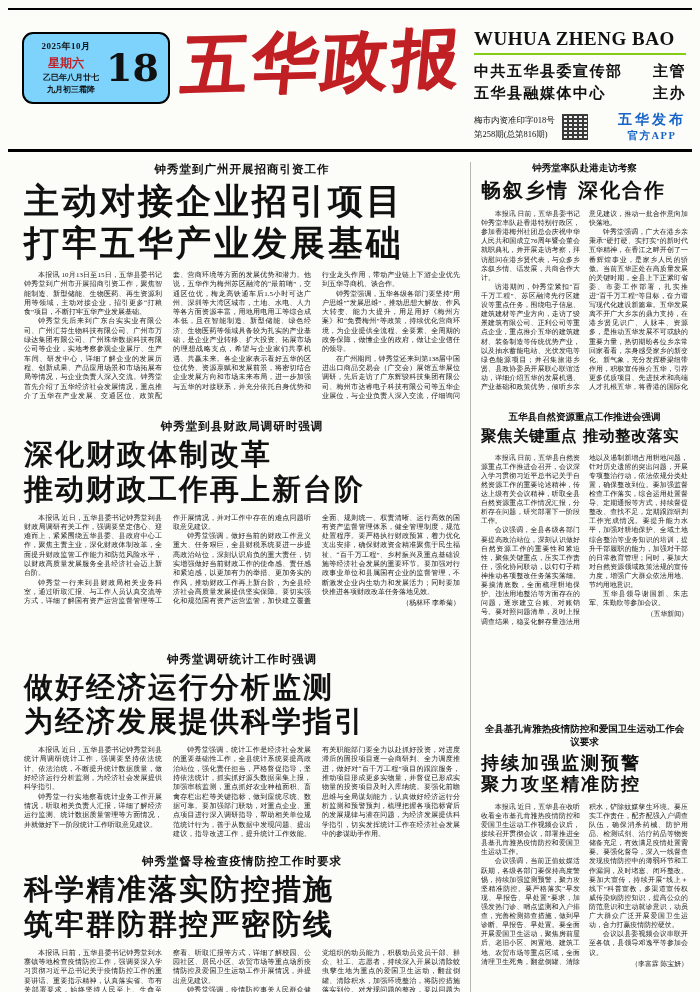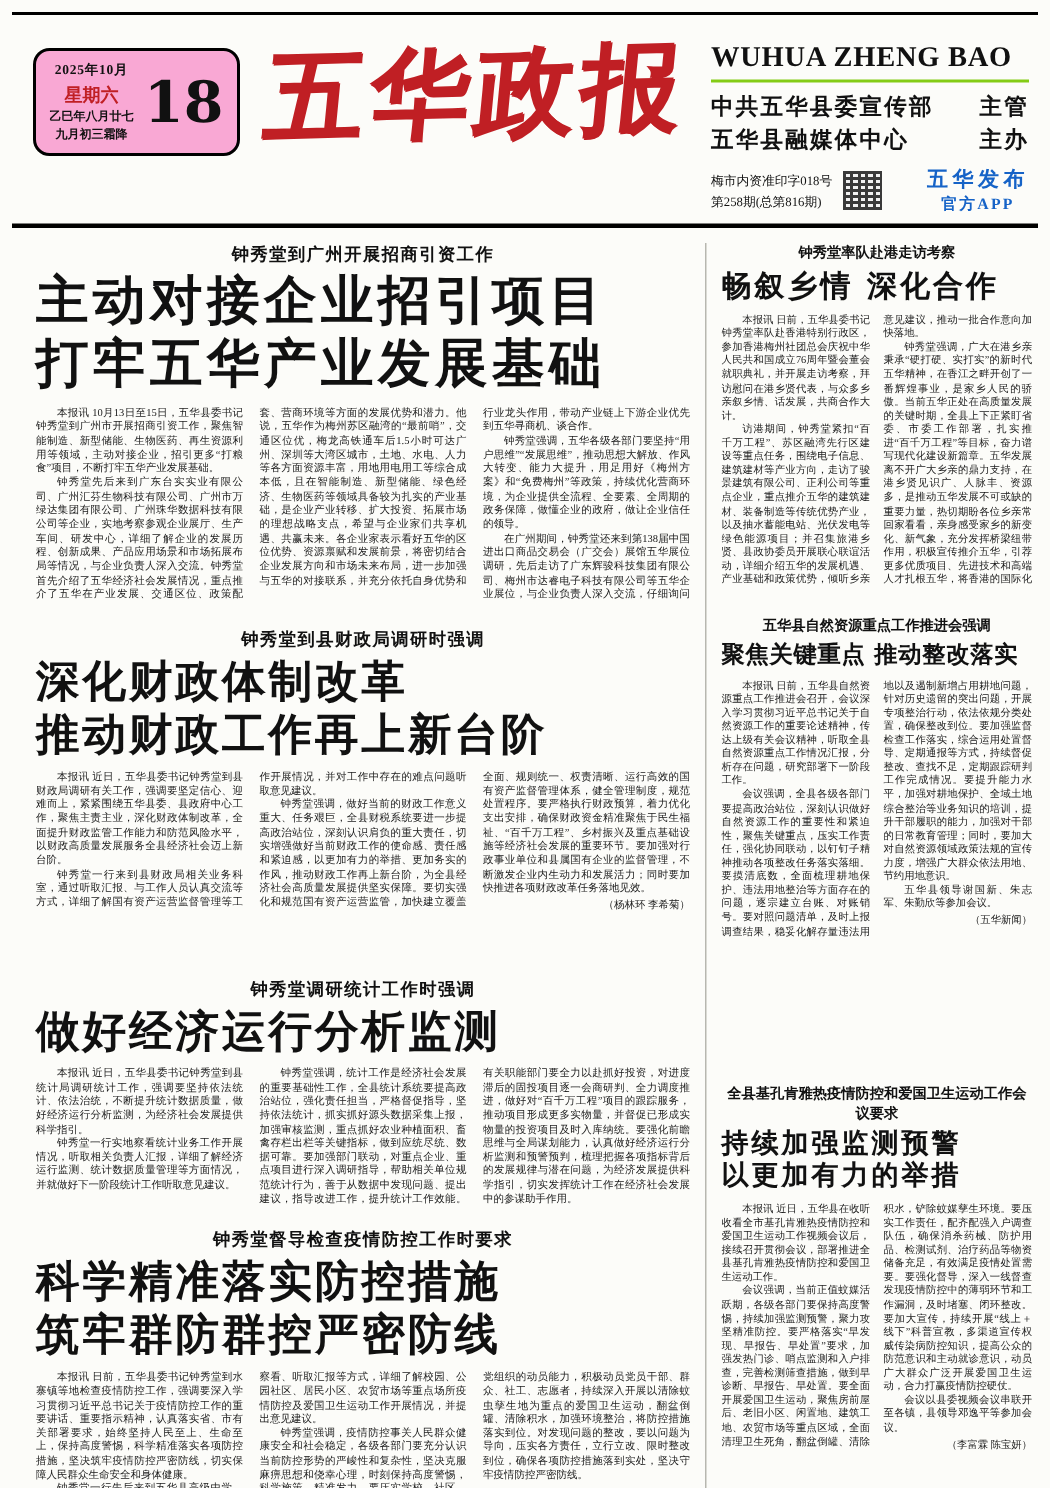--- a/index.html
+++ b/index.html
@@ -2,25 +2,25 @@
 <html><head>
 <meta charset="utf-8">
 <style>
   html,body{margin:0;padding:0;background:#d9d9d4;}
   .page{width:700px;height:992px;margin:0 auto;background:#fcfcf9;overflow:hidden;
         font-family:"Liberation Serif","DejaVu Serif",serif;color:#111;position:relative;}
   .top-rule{height:2px;background:#000;margin:8px 8px 0 8px;}
   
   .masthead-row{display:flex;align-items:flex-start;padding:10px 14px 4px 22px;}
   .calendar-box{border:2px solid #000;border-radius:11px;padding:6px 9px;display:flex;
-                align-items:center;gap:7px;margin-top:12px;background:#f9a8d4;}
+                align-items:center;gap:7px;margin-top:12px;background:#7dd3fc;}
   .cal-left{text-align:center;line-height:1.5;}
   .cal-ym{font-size:9px;font-weight:bold;letter-spacing:.5px;}
   .cal-week{font-size:12px;font-weight:bold;color:#c01f24;}
-  .cal-lunar,.cal-term{font-size:8px;font-weight:bold;}
+  .cal-lunar,.cal-term{font-size:8px;font-weight:bold;margin-left:10px;}
   .cal-day{font-size:38px;font-weight:bold;line-height:1;font-family:"DejaVu Serif",serif;}
   .masthead-title{flex:1;text-align:center;color:#c01f24;font-weight:900;font-size:66px;
                   line-height:1.25;letter-spacing:4px;transform:skewX(-7deg) rotate(-1.5deg);
                   font-family:"DejaVu Serif","Liberation Serif",serif;text-shadow:1px 1px 0 #c01f24;}
   .pub-info{width:212px;margin-top:8px;flex:0 0 auto;}
   .latin-title{font-weight:bold;font-size:19px;letter-spacing:.5px;border-bottom:2px solid #84cc16;
                padding-bottom:3px;margin-bottom:7px;white-space:nowrap;}
   .org-line{font-size:15px;font-weight:bold;display:flex;justify-content:space-between;
             margin:3px 0;letter-spacing:1.5px;}
   .issue-row{display:flex;align-items:center;gap:6px;margin-top:8px;}
@@ -130,20 +130,21 @@
           <p>钟秀堂一行来到县财政局相关业务科室，通过听取汇报、与工作人员认真交流等方式，详细了解国有资产运营监督管理等工作开展情况，并对工作中存在的难点问题听取意见建议。</p>
           <p>钟秀堂强调，做好当前的财政工作意义重大、任务艰巨，全县财税系统要进一步提高政治站位，深刻认识肩负的重大责任，切实增强做好当前财政工作的使命感、责任感和紧迫感，以更加有力的举措、更加务实的作风，推动财政工作再上新台阶，为全县经济社会高质量发展提供坚实保障。要切实强化和规范国有资产运营监管，加快建立覆盖全面、规则统一、权责清晰、运行高效的国有资产监督管理体系，健全管理制度，规范处置程序。要严格执行财政预算，着力优化支出安排，确保财政资金精准聚焦于民生福祉、“百千万工程”、乡村振兴及重点基础设施等经济社会发展的重要环节。要加强对行政事业单位和县属国有企业的监督管理，不断激发企业内生动力和发展活力；同时要加快推进各项财政改革任务落地见效。</p>
           <div class="byline">（杨林环 李希菊）</div>
         </div>
       </article>
 
       <article>
         <div class="kicker">钟秀堂调研统计工作时强调</div>
         <h1 class="headline hl-30">
           <span>做好经济运行分析监测</span><br>
+          <span>为经济发展提供科学指引</span>
         </h1>
         <div class="body cols3 h96">
           <p>本报讯 近日，五华县委书记钟秀堂到县统计局调研统计工作，强调要坚持依法统计、依法治统，不断提升统计数据质量，做好经济运行分析监测，为经济社会发展提供科学指引。</p>
           <p>钟秀堂一行实地察看统计业务工作开展情况，听取相关负责人汇报，详细了解经济运行监测、统计数据质量管理等方面情况，并就做好下一阶段统计工作听取意见建议。</p>
           <p>钟秀堂强调，统计工作是经济社会发展的重要基础性工作，全县统计系统要提高政治站位，强化责任担当，严格督促指导，坚持依法统计，抓实抓好源头数据采集上报，加强审核监测，重点抓好农业种植面积、畜禽存栏出栏等关键指标，做到应统尽统、数据可靠。要加强部门联动，对重点企业、重点项目进行深入调研指导，帮助相关单位规范统计行为，善于从数据中发现问题、提出建议，指导改进工作，提升统计工作效能。有关职能部门要全力以赴抓好投资，对进度滞后的固投项目逐一会商研判、全力调度推进，做好对“百千万工程”项目的跟踪服务，推动项目形成更多实物量，并督促已形成实物量的投资项目及时入库纳统。要强化前瞻思维与全局谋划能力，认真做好经济运行分析监测和预警预判，梳理把握各项指标背后的发展规律与潜在问题，为经济发展提供科学指引，切实发挥统计工作在经济社会发展中的参谋助手作用。</p>
 
         </div>
       </article>
 
       <article>
@@ -186,21 +187,21 @@
           <p>会议强调，全县各级各部门要提高政治站位，深刻认识做好自然资源工作的重要性和紧迫性，聚焦关键重点，压实工作责任，强化协同联动，以钉钉子精神推动各项整改任务落实落细。要摸清底数，全面梳理耕地保护、违法用地整治等方面存在的问题，逐宗建立台账、对账销号。要对照问题清单，及时上报调查结果，稳妥化解存量违法用地以及遏制新增占用耕地问题，针对历史遗留的突出问题，开展专项整治行动，依法依规分类处置，确保整改到位。要加强监督检查工作落实，综合运用处置督导、定期通报等方式，持续督促整改、查找不足，定期跟踪研判工作完成情况。要提升能力水平，加强对耕地保护、全域土地综合整治等业务知识的培训，提升干部履职的能力，加强对干部的日常教育管理；同时，要加大对自然资源领域政策法规的宣传力度，增强广大群众依法用地、节约用地意识。</p>
           <p>五华县领导谢国新、朱志军、朱勤欣等参加会议。</p>
           <div class="byline">（五华新闻）</div>
         </div>
       </article>
 
       <article>
         <div class="kicker">全县基孔肯雅热疫情防控和爱国卫生运动工作会议要求</div>
         <h1 class="headline hl-18">
           <span>持续加强监测预警</span><br>
-          <span>以更加有力的举措</span>
+          <span>聚力攻坚精准防控</span>
         </h1>
         <div class="body cols2 h215">
           <p>本报讯 近日，五华县在收听收看全市基孔肯雅热疫情防控和爱国卫生运动工作视频会议后，接续召开贯彻会议，部署推进全县基孔肯雅热疫情防控和爱国卫生运动工作。</p>
           <p>会议强调，当前正值蚊媒活跃期，各级各部门要保持高度警惕，持续加强监测预警，聚力攻坚精准防控。要严格落实“早发现、早报告、早处置”要求，加强发热门诊、哨点监测和入户排查，完善检测筛查措施，做到早诊断、早报告、早处置。要全面开展爱国卫生运动，聚焦房前屋后、老旧小区、闲置地、建筑工地、农贸市场等重点区域，全面清理卫生死角，翻盆倒罐、清除积水，铲除蚊媒孳生环境。要压实工作责任，配齐配强入户调查队伍，确保消杀药械、防护用品、检测试剂、治疗药品等物资储备充足，有效满足疫情处置需要。要强化督导，深入一线督查发现疫情防控中的薄弱环节和工作漏洞，及时堵塞、闭环整改。要加大宣传，持续开展“线上＋线下”科普宣教，多渠道宣传权威传染病防控知识，提高公众的防范意识和主动就诊意识，动员广大群众广泛开展爱国卫生运动，合力打赢疫情防控硬仗。</p>
           <p>会议以县委视频会议串联开至各镇，县领导邓逸平等参加会议。</p>
           <div class="byline">（李富霖 陈宝妍）</div>
         </div>
       </article>
 
     </aside>

